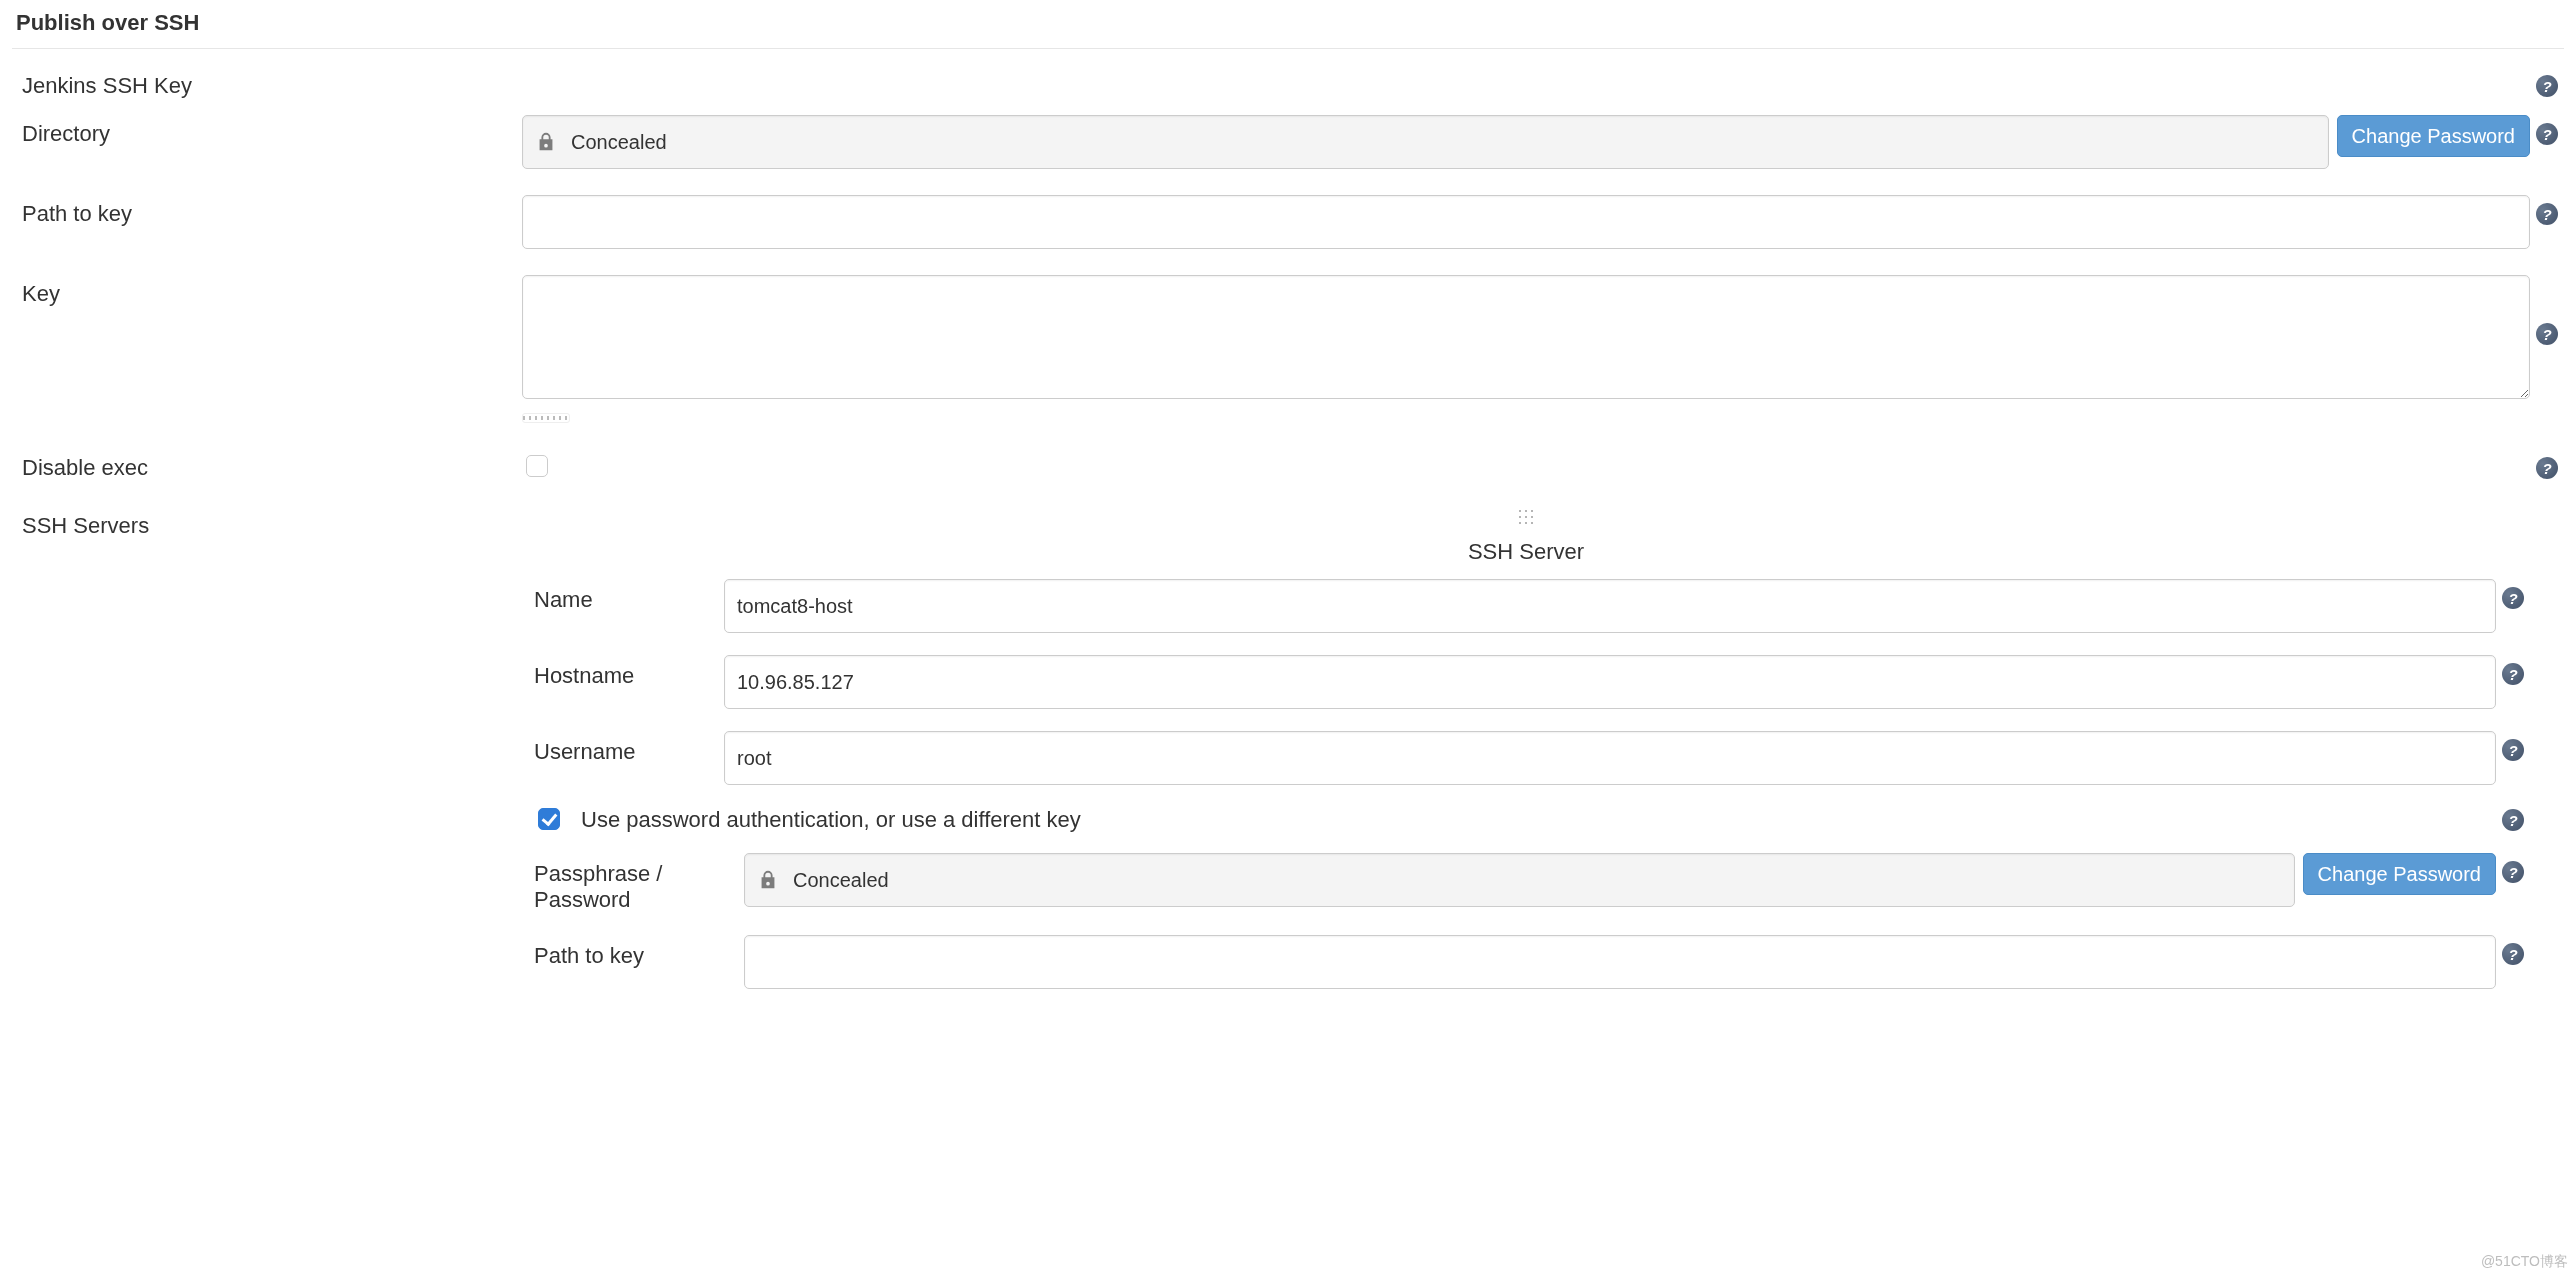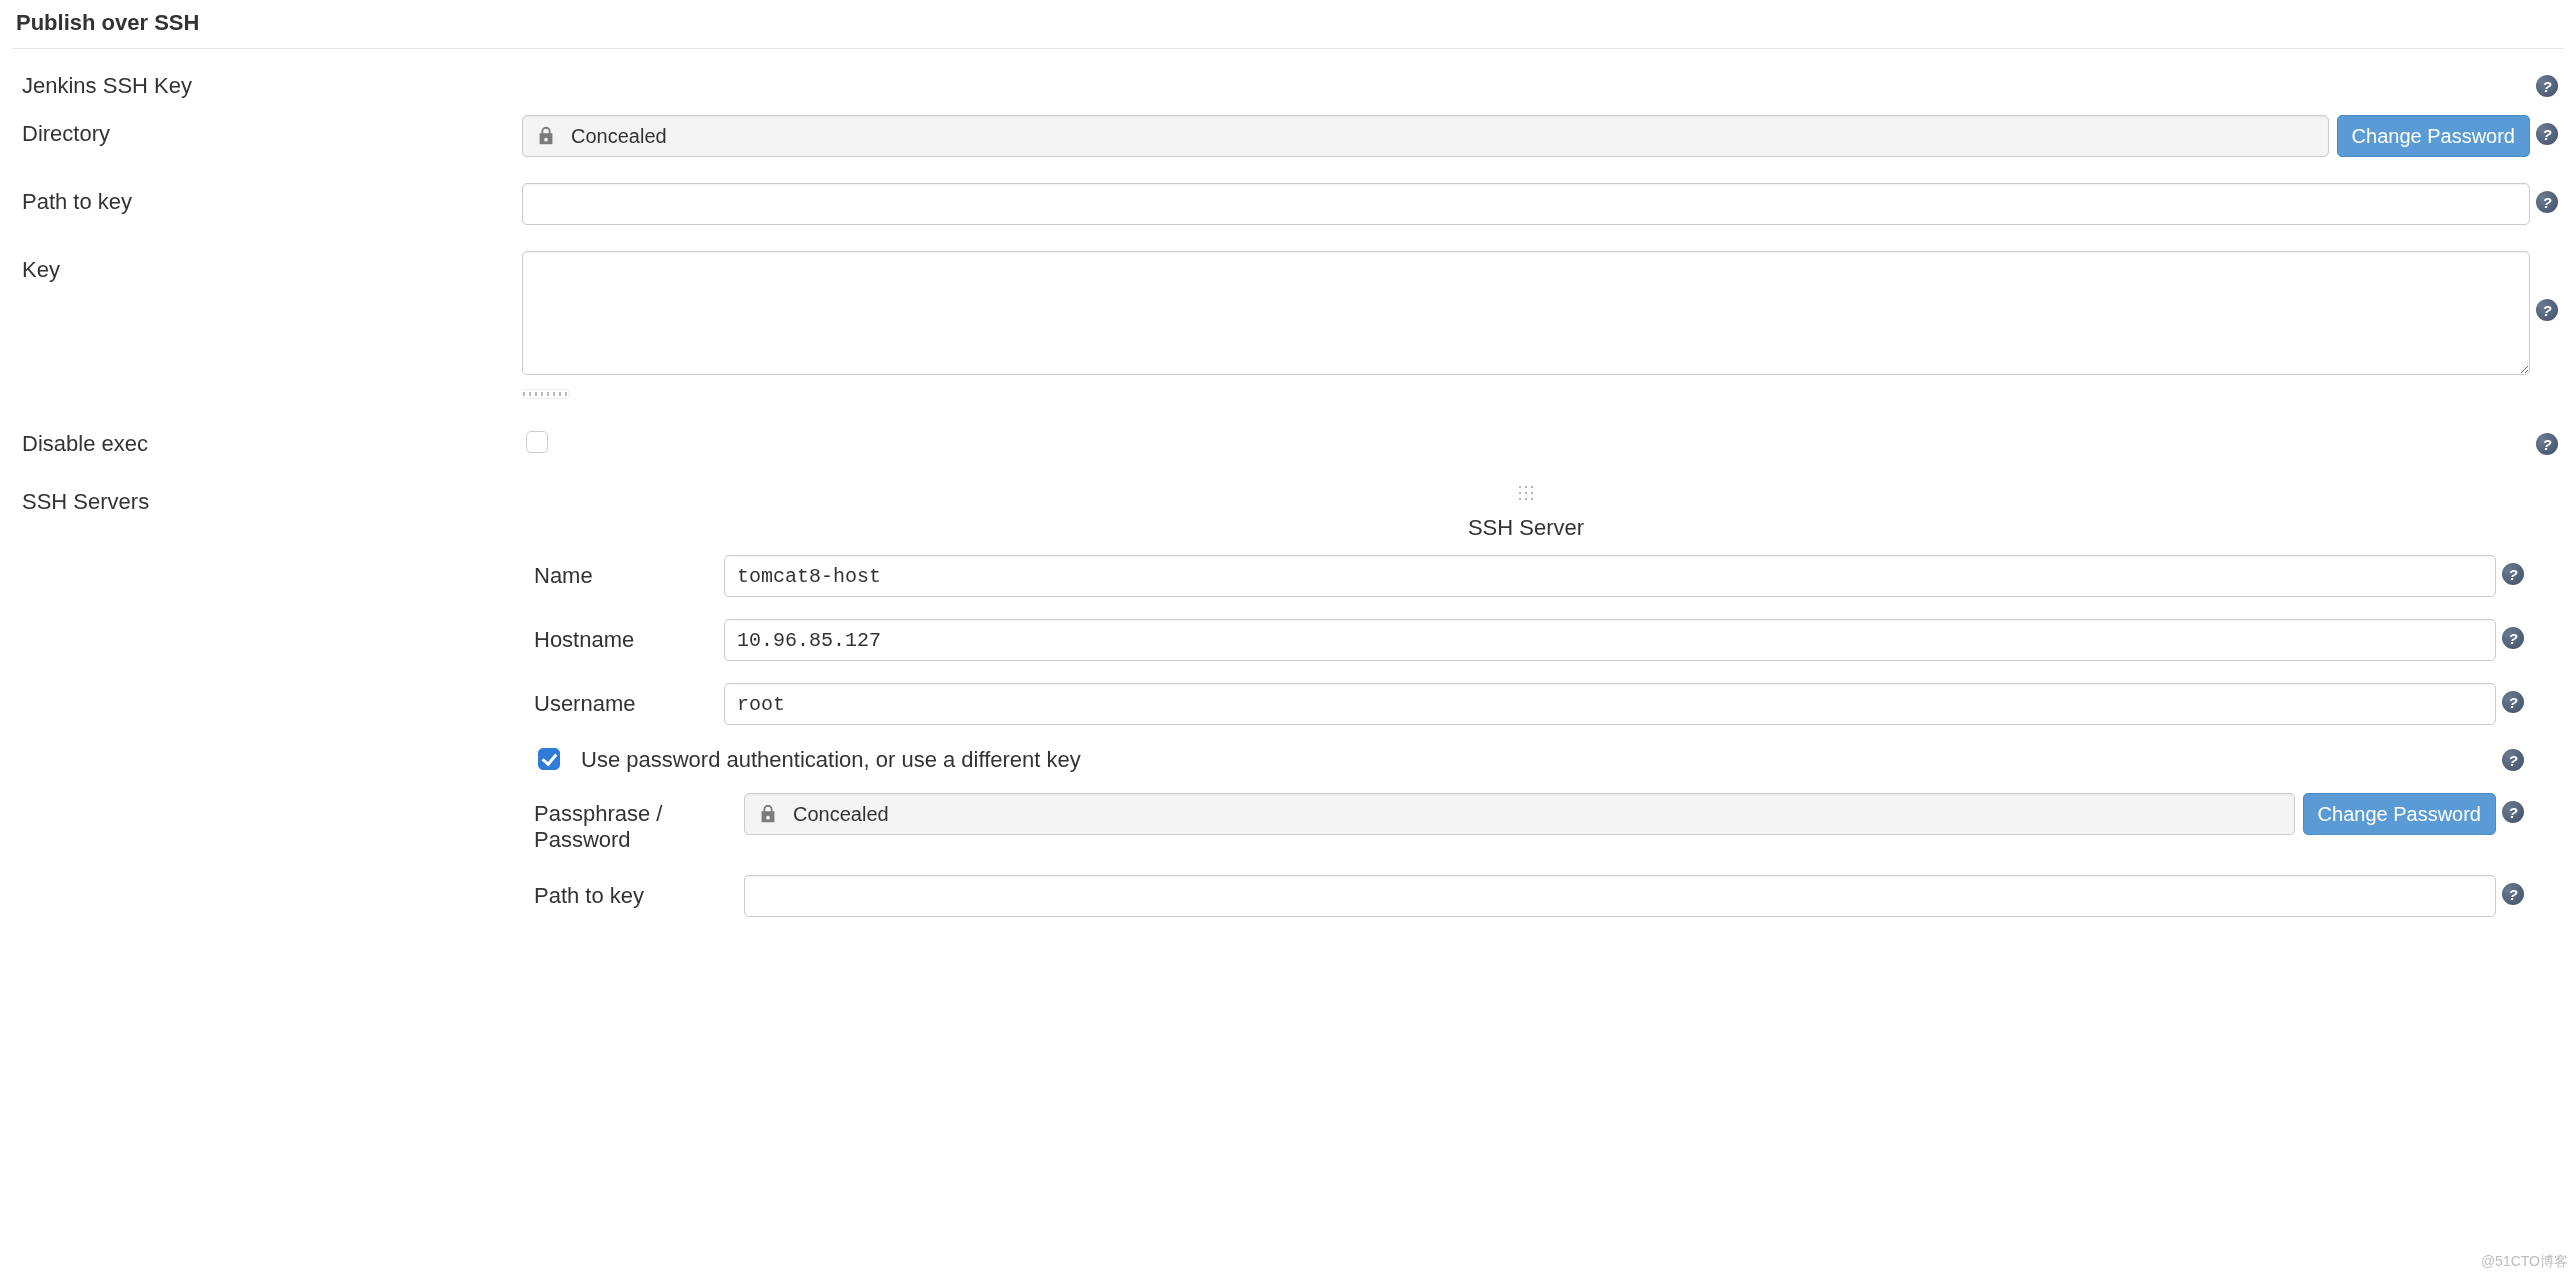--- a/index.html
+++ b/index.html
@@ -55,28 +55,28 @@
     display: inline-flex;
     align-items: center; justify-content: center;
     font-style: italic;
     cursor: pointer;
   }
   .help-icon::after { content: "?"; }
   input[type="text"].std, .concealed-box, textarea.std {
     width: 100%;
     border: 1px solid #ccc;
     border-radius: 5px;
-    padding: 2px 12px;
+    padding: 26px 12px;
     font-size: 20px;
     color: #333;
     background: #fff;
     outline: none;
     box-shadow: inset 0 1px 2px rgba(0,0,0,0.06);
   }
-  input[type="text"].std { height: 42px; font-family: Liberation Mono, monospace; }
+  input[type="text"].std { height: 42px; }
   textarea.std { height: 124px; resize: both; font-family: inherit; }
   .concealed-box {
     display: flex;
     align-items: center;
     background: #f4f4f4;
     height: 42px;
     gap: 14px;
   }
   .lock-svg { width: 22px; height: 22px; flex: 0 0 auto; }
   .btn {

